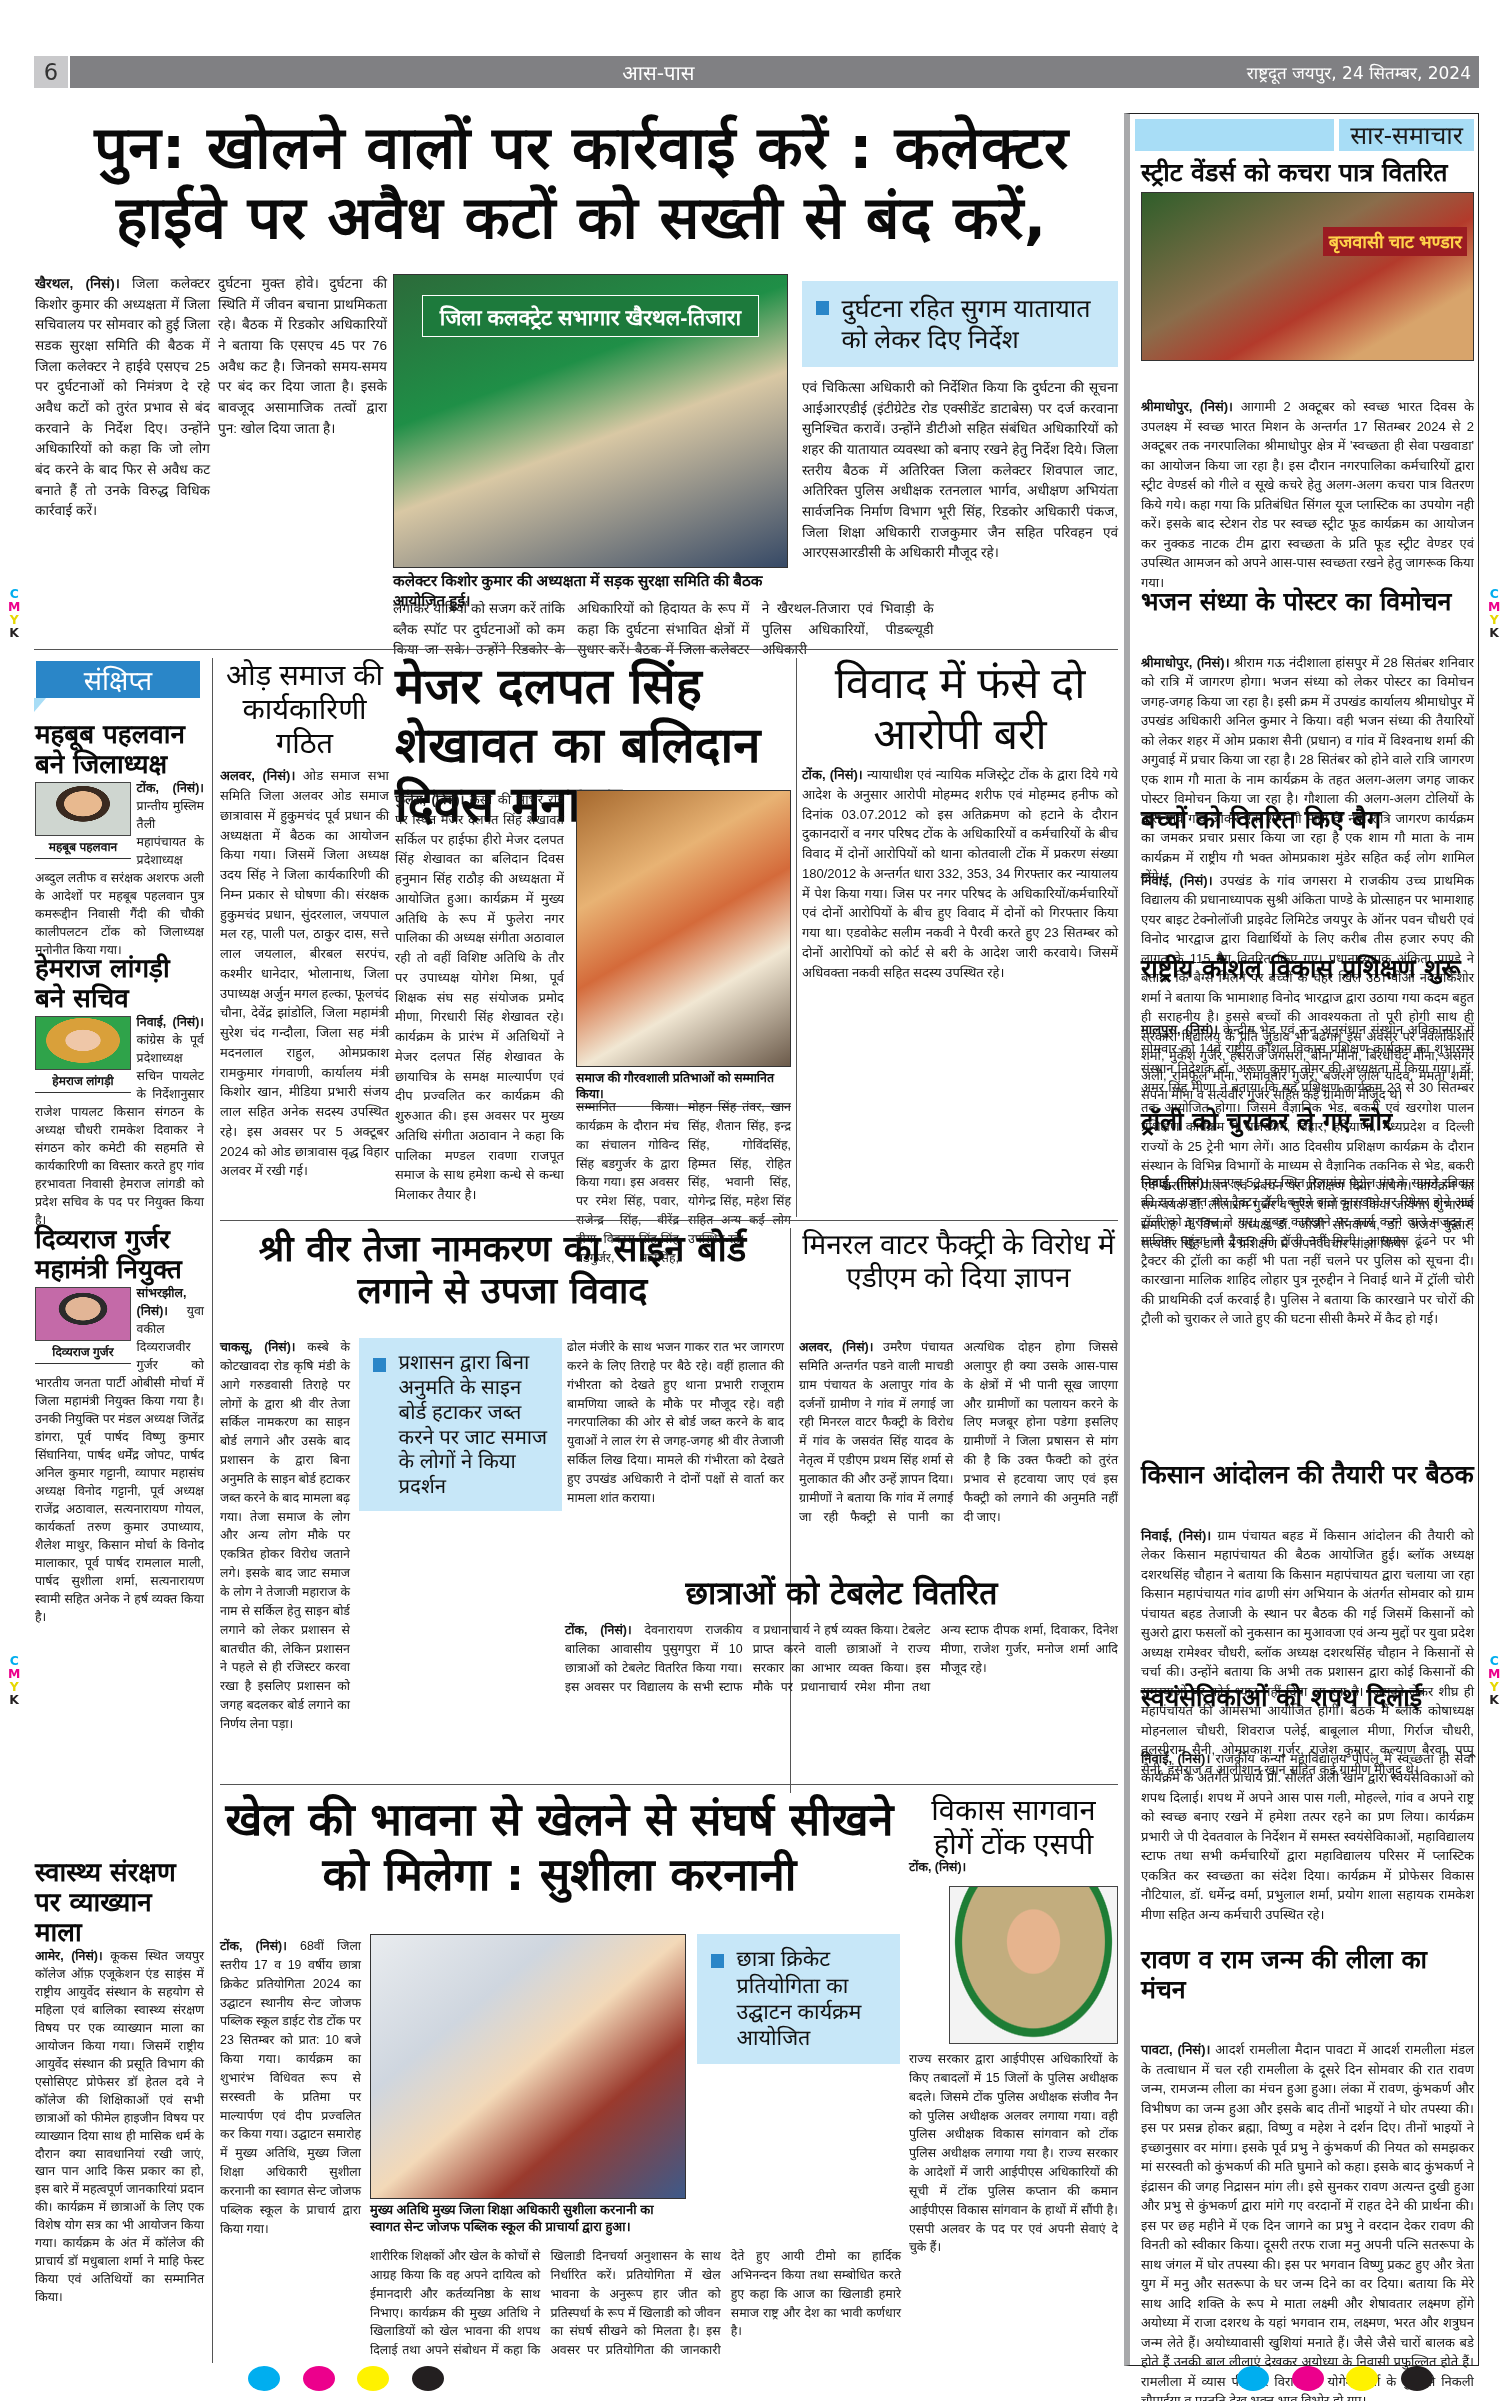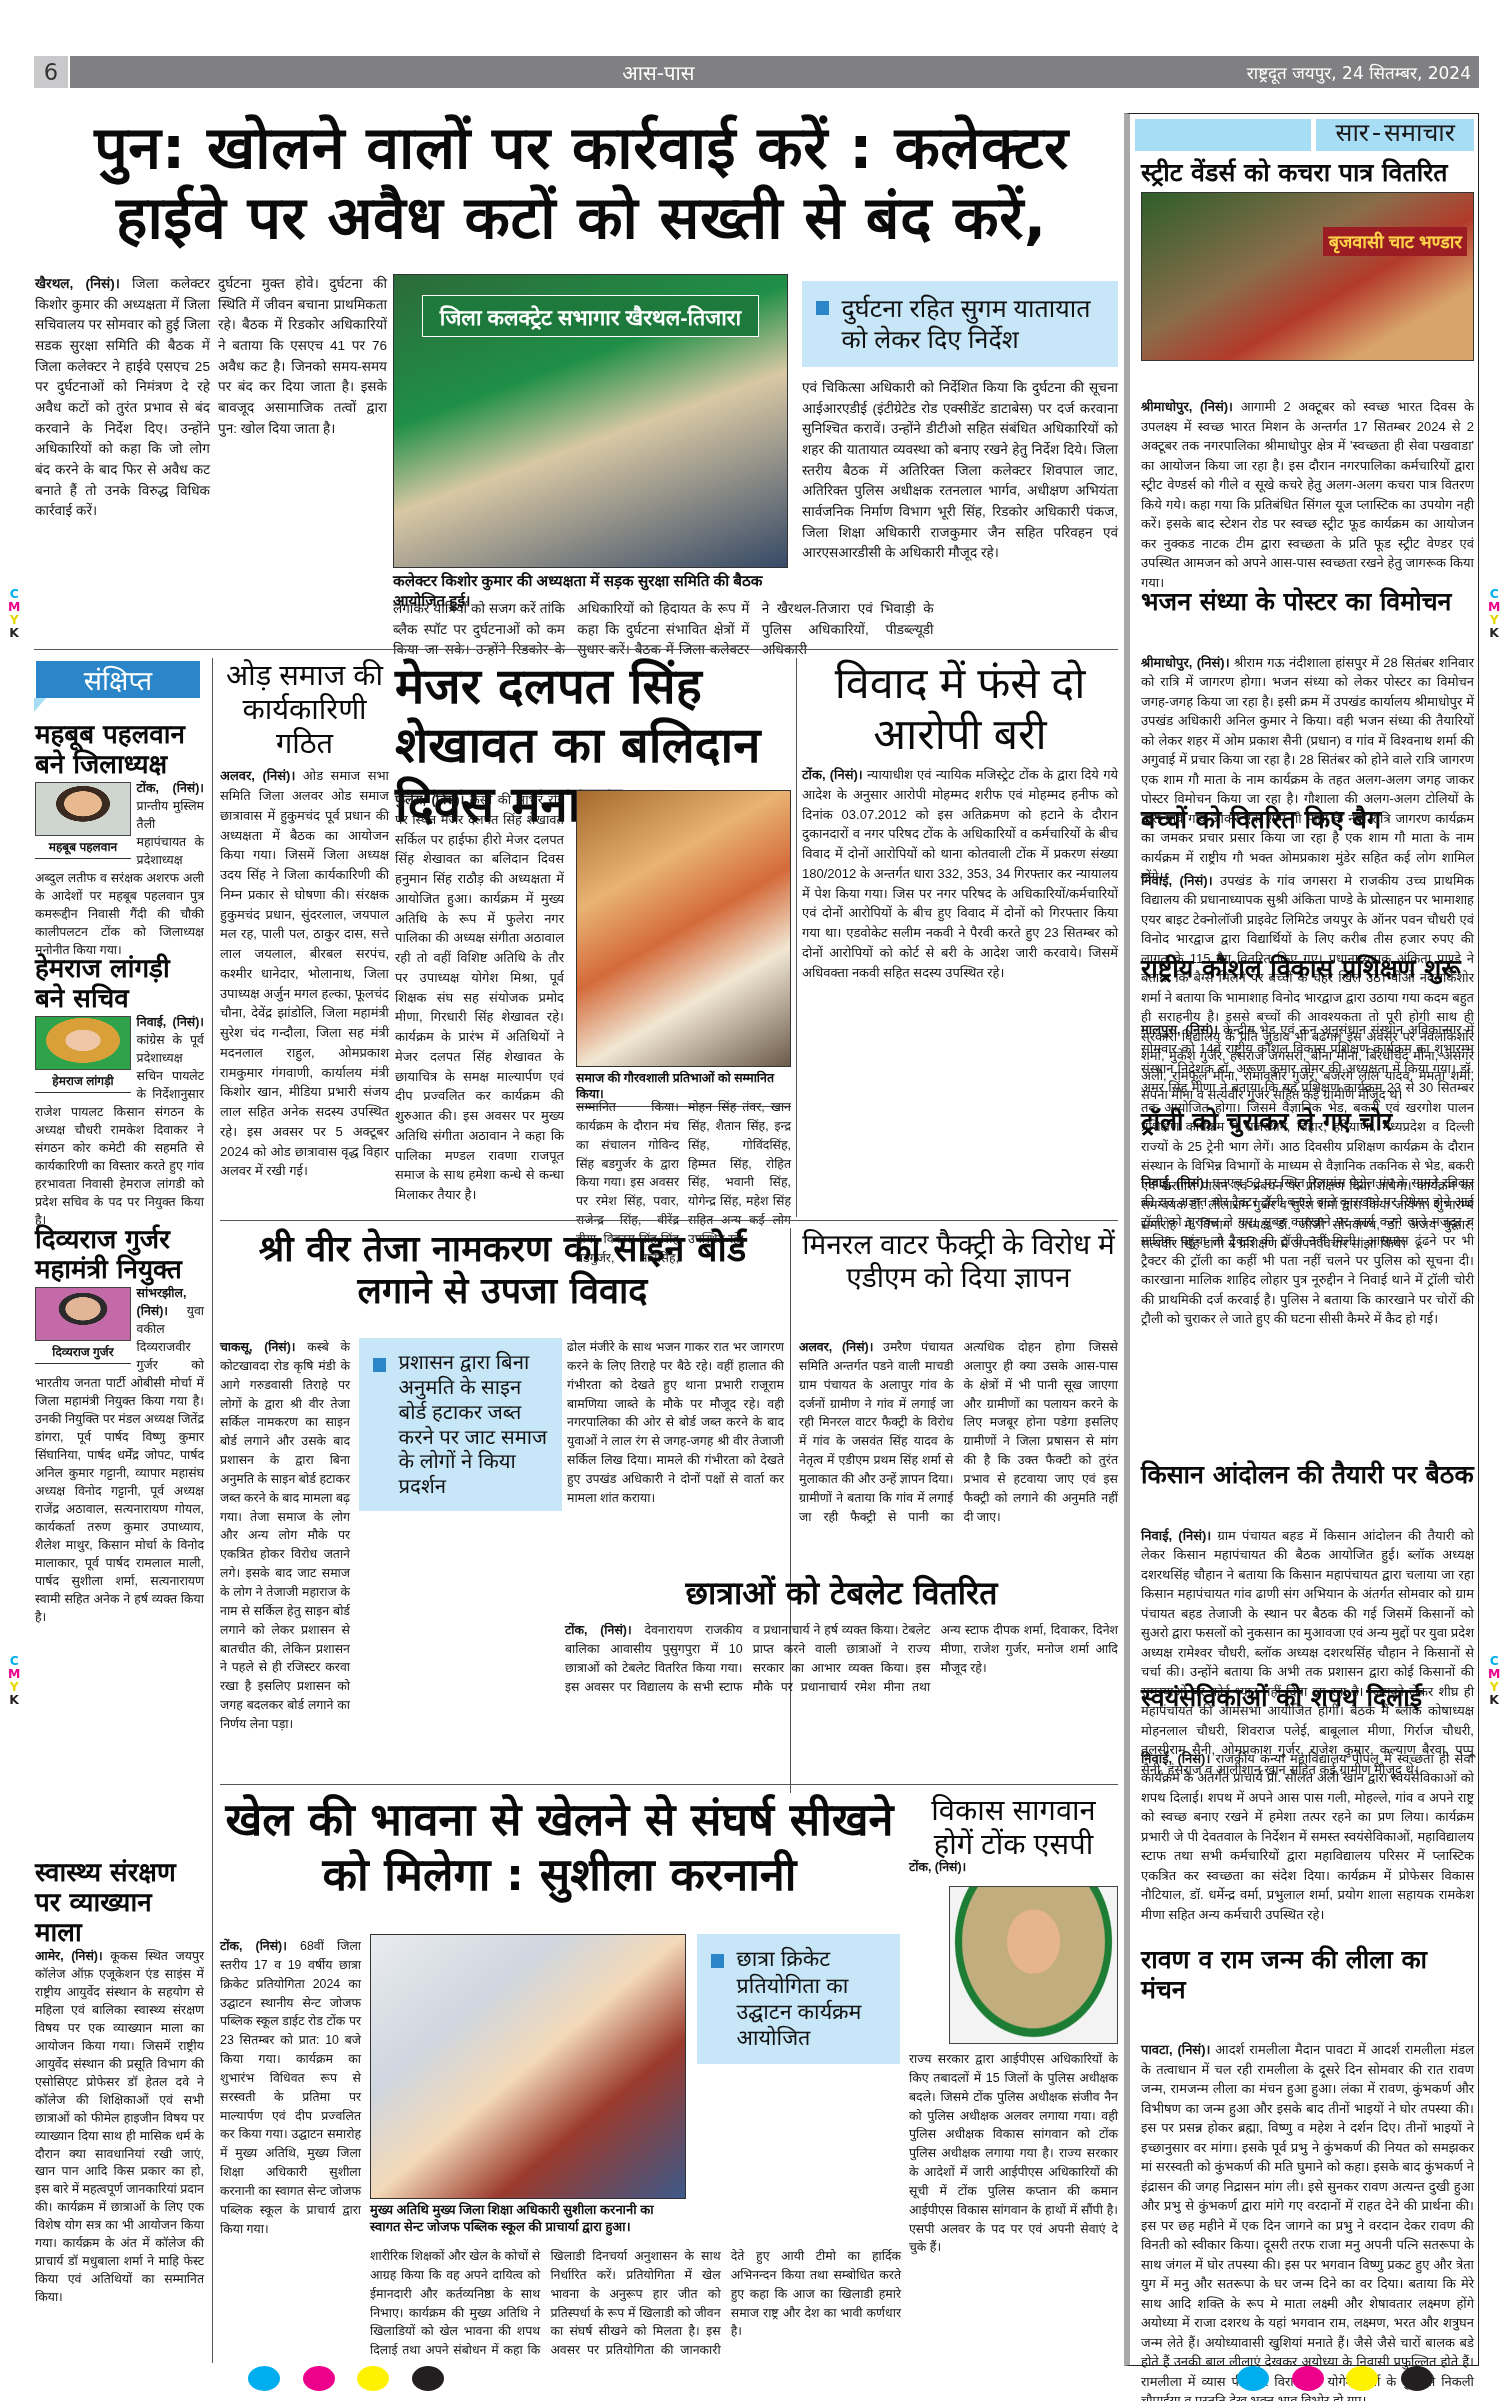--- a/index.html
+++ b/index.html
@@ -29,21 +29,21 @@
   .photo-portrait { background: radial-gradient(ellipse at 50% 40%, #e8b98f 0 28%, #3a2a20 29% 40%, #cfd6d0 41%); border: 1.1px solid #444; }
   .photo-police { background: radial-gradient(ellipse at 50% 35%, #e6b48e 0 22%, #c2ad7e 23% 60%, #1e7d35 61% 66%, #f3f3f3 67%); border: 1.1px solid #444; }
 
   .highlight-box { background: #c7e7f8; padding: 12.4px 13.6px; display: flex; gap: 12.4px; }
   .highlight-box .sq { width: 13.6px; height: 13.6px; background: #2a86c8; flex: 0 0 13.6px; margin-top: 8px; }
   .highlight-box .txt { font-family: "Liberation Sans", sans-serif; font-size: 25px; line-height: 1.22; color: #111; }
 
   .sidebar-frame { left: 1124px; top: 113px; width: 355px; height: 2253px; border: 1.1px solid #222; border-left: 6.8px solid #a8a9ab; }
   .sar-band { left: 1135px; top: 119px; width: 339px; height: 32px; display: flex; gap: 5.6px; }
   .sar-band .fill { flex: 1; background: #a8ddf6; }
-  .sar-band .lbl { background: #a8ddf6; font-family: Liberation Mono, monospace; font-size: 25px; color: #1a1a1a; padding: 0 19px; line-height: 32px; }
+  .sar-band .lbl { background: #a8ddf6; font-family: Liberation Sans, sans-serif; font-size: 25px; color: #1a1a1a; padding: 0 11px; line-height: 32px; }
 
   .side-story { left: 1141px; width: 333px; }
   .side-story .headline { font-size: 25px; margin-bottom: 3.4px; }
   .side-story .body { font-size: 13px; line-height: 1.5; margin-top: 36px; }
 
   .sankshipt-tag { left: 36px; top: 661px; width: 164px; height: 37px; background: #2a86c8; color: #fff; font-family: "Liberation Sans", sans-serif; font-size: 27px; display:flex; align-items:center; justify-content:center; }
   .sankshipt-tail { left: 34px; top: 698px; width: 0; height: 0; border-left: 12.4px solid #a8ddf6; border-bottom: 14.7px solid transparent; }
 
   .brief .headline { font-size: 26px; line-height: 1.15; }
   .brief .body { font-size: 12.4px; line-height: 1.45; }
@@ -65,21 +65,21 @@
 
 <div class="abs headline head-xl" style="left:45px; top:113px; width:1073px; text-align:center;">
   <div>पुन: खोलने वालों पर कार्रवाई करें : कलेक्टर</div>
   <div>हाईवे पर अवैध कटों को सख्ती से बंद करें,</div>
 </div>
 
 <div class="abs body" style="left:35px; top:274px; width:175px;">
   <span class="dateline">खैरथल, (निसं)।</span>
   <span>जिला कलेक्टर किशोर कुमार की अध्यक्षता में जिला सचिवालय पर सोमवार को हुई जिला सडक सुरक्षा समिति की बैठक में जिला कलेक्टर ने हाईवे एसएच 25 पर दुर्घटनाओं को निमंत्रण दे रहे अवैध कटों को तुरंत प्रभाव से बंद करवाने के निर्देश दिए। उन्होंने अधिकारियों को कहा कि जो लोग बंद करने के बाद फिर से अवैध कट बनाते हैं तो उनके विरुद्ध विधिक कार्रवाई करें।</span>
 </div>
-<div class="abs body" style="left:218px; top:274px; width:169px;">दुर्घटना मुक्त होवे। दुर्घटना की स्थिति में जीवन बचाना प्राथमिकता रहे। बैठक में रिडकोर अधिकारियों ने बताया कि एसएच 41 पर 76 अवैध कट है। जिनको समय-समय पर बंद कर दिया जाता है। इसके बावजूद असामाजिक तत्वों द्वारा पुन: खोल दिया जाता है।</div>
+<div class="abs body" style="left:218px; top:274px; width:169px;">दुर्घटना मुक्त होवे। दुर्घटना की स्थिति में जीवन बचाना प्राथमिकता रहे। बैठक में रिडकोर अधिकारियों ने बताया कि एसएच 45 पर 76 अवैध कट है। जिनको समय-समय पर बंद कर दिया जाता है। इसके बावजूद असामाजिक तत्वों द्वारा पुन: खोल दिया जाता है।</div>
 
 <div class="abs photo photo-green" style="left:393px; top:274px; width:395px; height:294px;">
   <div style="margin:20.3px auto 0; width:86%; background:#1d7a3c; color:#fff; font-family:'Liberation Sans',sans-serif; font-size:21.5px; font-weight:bold; text-align:center; padding:5.6px 0; border:1.7px solid #fff;">जिला कलक्ट्रेट सभागार खैरथल-तिजारा</div>
 </div>
 <div class="abs caption" style="left:393px; top:571px; width:395px;">कलेक्टर किशोर कुमार की अध्यक्षता में सड़क सुरक्षा समिति की बैठक आयोजित हुई।</div>
 
 <div class="abs highlight-box" style="left:802px; top:281px; width:316px;">
   <div class="sq"></div>
   <div class="txt">दुर्घटना रहित सुगम यातायात को लेकर दिए निर्देश</div>
 </div>

